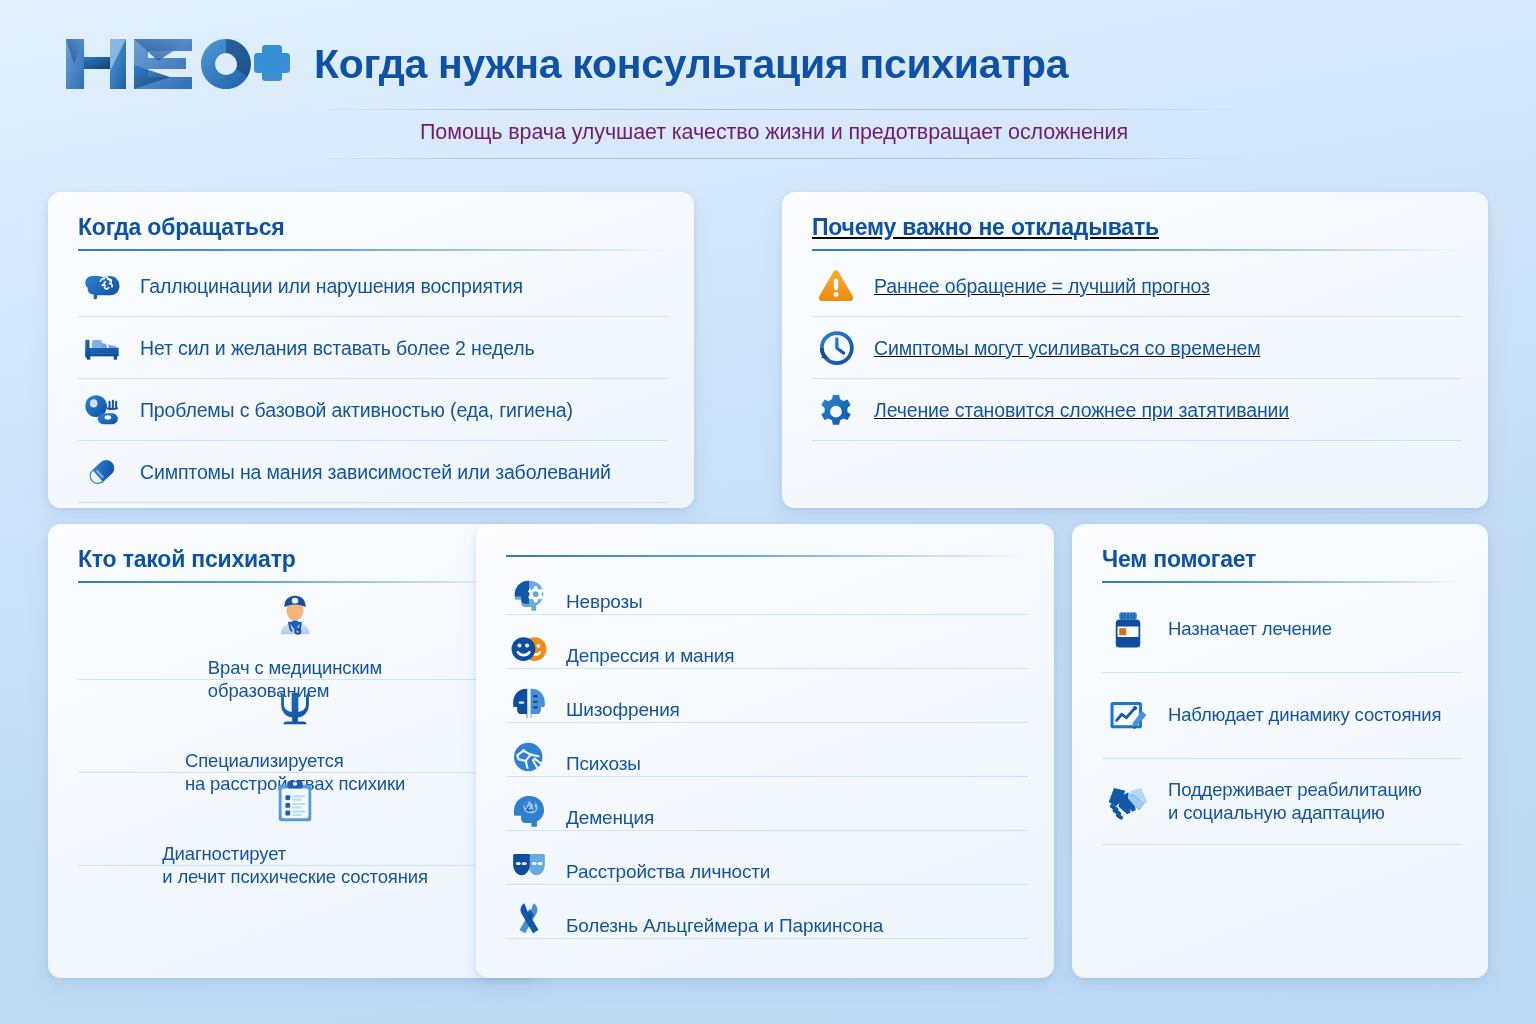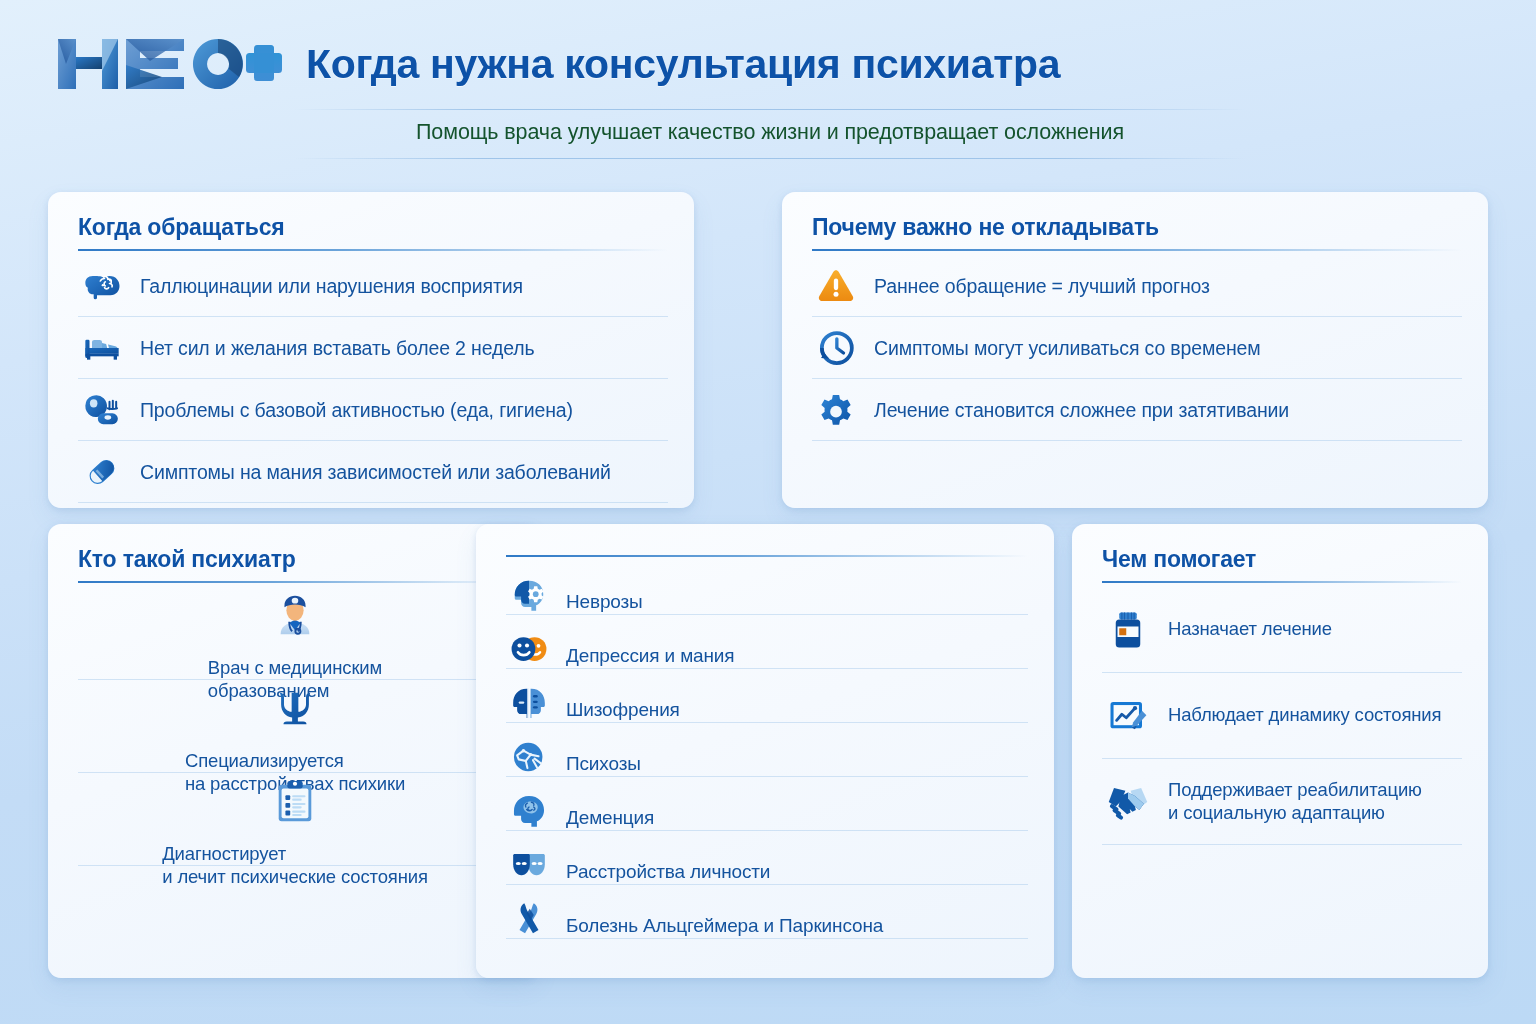--- a/index.html
+++ b/index.html
@@ -11,21 +11,21 @@
   }
 
   body {
     font-family: "Liberation Sans", "DejaVu Sans", sans-serif;
     background: linear-gradient(170deg, #e2f0fc 0%, #d3e6fa 28%, #c3dcf6 62%, #bcd9f5 100%);
     position: relative;
   }
 
   
   .header {
-    padding: 26px 0 0 4px;
+    padding: 26px 0 0 12px;
     position: relative;
   }
 
   .brand-row {
     display: flex;
     align-items: center;
     padding-left: 48px;
     height: 76px;
   }
 
@@ -49,21 +49,21 @@
 
   .subtitle-wrap {
     margin-top: 18px;
     text-align: center;
     position: relative;
   }
 
   .subtitle {
     display: inline-block;
     font-size: 21.5px;
-    color: #14532d;
+    color: #701a75;
     letter-spacing: -0.1px;
   }
 
   .subtitle-rule {
     position: absolute;
     left: 290px;
     right: 290px;
     height: 1px;
     background: linear-gradient(to right, rgba(160,195,232,0) 0%, rgba(150,190,230,0.85) 20%, rgba(150,190,230,0.85) 80%, rgba(160,195,232,0) 100%);
   }
@@ -114,21 +114,21 @@
 
   .row-label {
     font-size: 19.5px;
     color: #14539e;
     line-height: 1.24;
     letter-spacing: -0.15px;
   }
 
   
   #card-when   { left: 48px;  top: 192px; width: 646px;  height: 316px; }
-  #card-why    { left: 782px; top: 192px; width: 706px;  height: 316px; }
+  #card-why    { left: 782px; top: 192px; width: 706px;  height: 316px; text-decoration: underline; }
   #card-who    { left: 48px;  top: 524px; width: 490px;  height: 454px; }
   #card-treats { left: 476px; top: 524px; width: 578px;  height: 454px; }
   #card-helps  { left: 1072px;top: 524px; width: 416px;  height: 454px; }
 
   #card-when .row   { height: 62px; text-align: center; }
   #card-why  .row   { height: 62px; }
   #card-who  .row   { height: 93px; flex-direction: column; }
   #card-treats .row { height: 54px; align-items: flex-end; }
   #card-helps .row  { height: 86px; }
 

